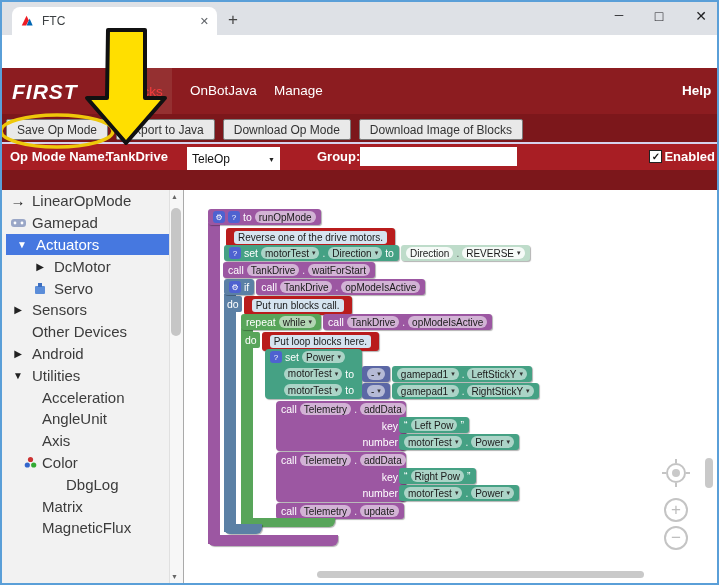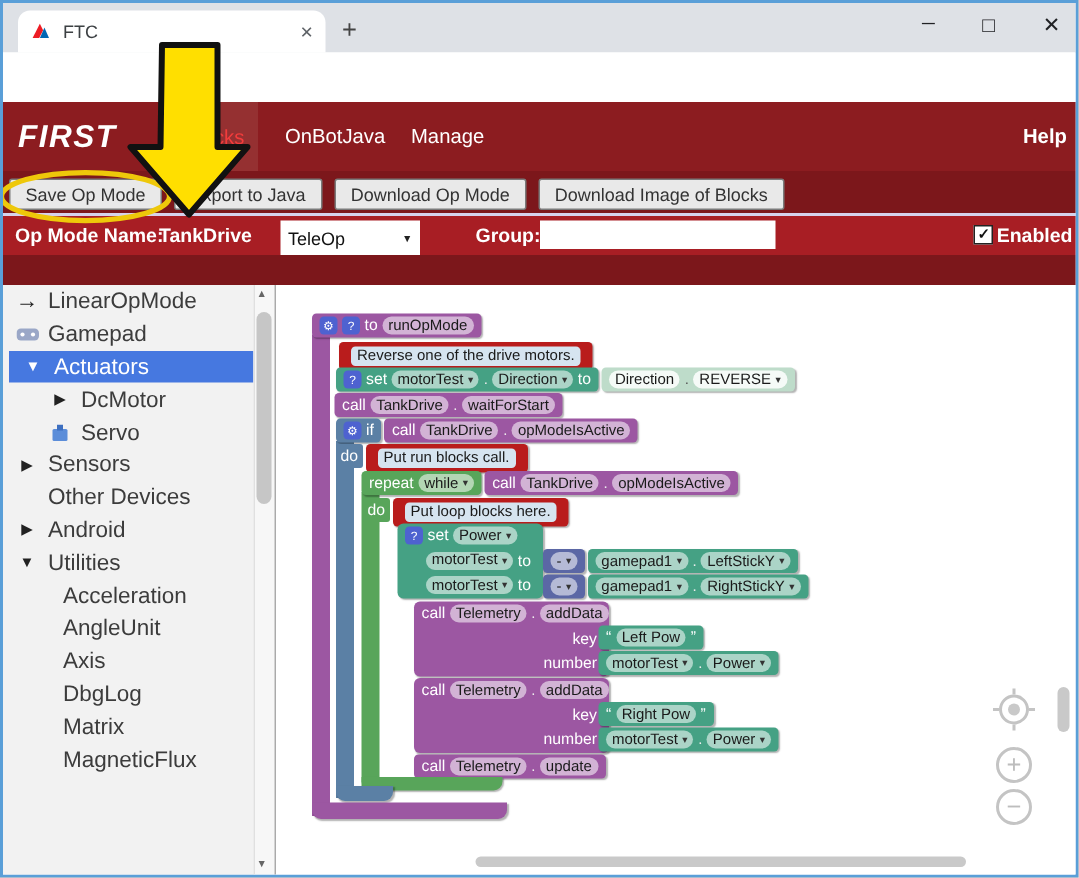--- a/index.html
+++ b/index.html
@@ -213,21 +213,31 @@
     </div>
     <div class="titem" style="padding-left:40px;">
       <span>Acceleration</span>
     </div>
     <div class="titem" style="padding-left:40px;">
       <span>AngleUnit</span>
     </div>
     <div class="titem" style="padding-left:40px;">
       <span>Axis</span>
     </div>
-    <div class="titem" style="padding-left:40px;">
+    <div class="titem" style="padding-left:20px;gap:4px;">
+      <span class="tico">
+        <svg width="13" height="13" viewBox="0 0 13 13">
+            <circle cx="6.5" cy="3.5" r="2.6" fill="#c33"></circle>
+            <circle cx="3.3" cy="9" r="2.6" fill="#36c"></circle>
+            <circle cx="9.7" cy="9" r="2.6" fill="#3a3"></circle>
+          </svg>
+      </span>
+      <span>Color</span>
+    </div>
+    <div class="titem" style="padding-left:64px;">
       <span>DbgLog</span>
     </div>
     <div class="titem" style="padding-left:40px;">
       <span>Matrix</span>
     </div>
     <div class="titem" style="padding-left:40px;">
       <span>MagneticFlux</span>
     </div>
   </div>
   <div id="sscroll" class="abs"></div>

